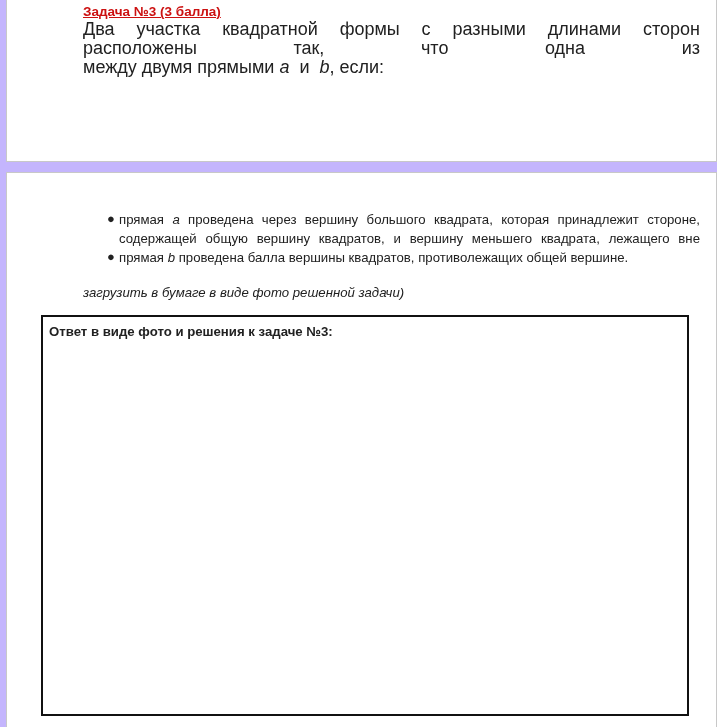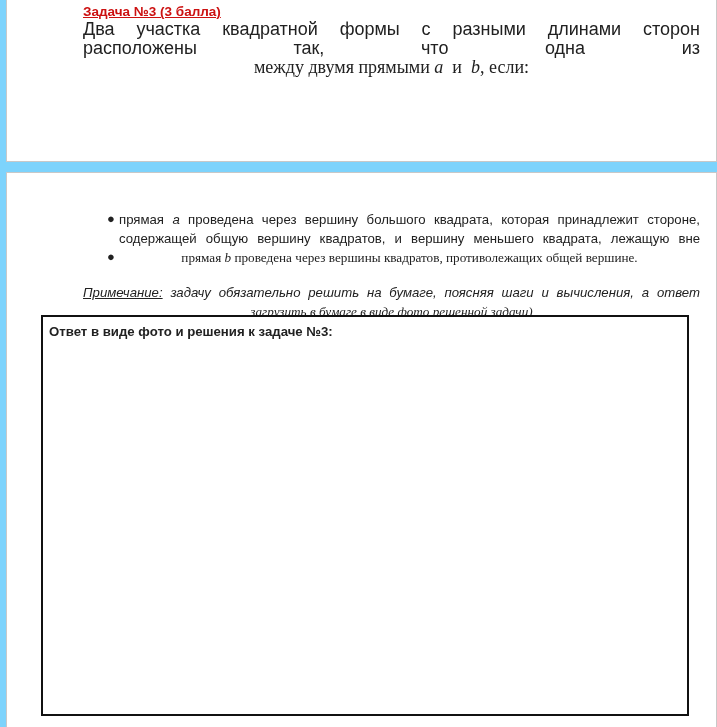--- a/index.html
+++ b/index.html
@@ -1,20 +1,20 @@
 <!DOCTYPE html>
 <html><head>
 <meta charset="utf-8">
 <style>
   html, body { margin: 0; padding: 0; }
   .canvas {
     position: relative;
     width: 717px;
     height: 727px;
-    background: #7dd3fc;
+    background: #c4b5fd;
     overflow: hidden;
     font-family: "Liberation Sans", sans-serif;
     color: #212121;
   }
   .page {
     position: absolute;
     left: 6px;
     width: 711px;
     background: #ffffff;
     border: 1px solid #c8c8c8;
@@ -35,21 +35,21 @@
   }
   .para {
     position: absolute;
     left: 83px;
     top: 20px;
     width: 617px;
     font-size: 18px;
     line-height: 19px;
   }
   .jline { text-align: justify; text-align-last: justify; }
-  .lline { text-align: center; white-space: pre-wrap; font-family: Liberation Serif, serif; }
+  .lline { text-align: left; white-space: pre-wrap; }
   .it { font-style: italic; }
 
   .bullets {
     position: absolute;
     left: 83px;
     top: 210px;
     width: 617px;
     font-size: 13.2px;
     line-height: 19px;
   }
@@ -103,33 +103,32 @@
   <div class="para">
     <div class="jline">Два участка квадратной формы с разными длинами сторон расположены так, что одна из</div>
     <div class="lline"><span>между двумя прямыми </span><span class="it">a</span><span>  и  </span><span class="it">b</span><span>, если:</span></div>
   </div>
 
   <div class="bullets">
     <div class="bullet">
       <span class="bullet-marker">●</span>
       <div class="bullet-content">
         <div class="jline"><span>прямая </span><span class="it">a</span><span> проведена через вершину большого квадрата, которая принадлежит стороне,</span></div>
-        <div class="jline">содержащей общую вершину квадратов, и вершину меньшего квадрата, лежащую вне</div>
+        <div class="jline">содержащей общую вершину квадратов, и вершину меньшего квадрата, лежащего вне</div>
       </div>
     </div>
     <div class="bullet">
       <span class="bullet-marker">●</span>
       <div class="bullet-content">
-        <div class="lline"><span>прямая </span><span class="it">b</span><span> проведена через вершины квадратов, противолежащих общей вершине.</span></div>
+        <div class="lline"><span>прямая </span><span class="it">b</span><span> проведена балла вершины квадратов, противолежащих общей вершине.</span></div>
       </div>
     </div>
   </div>
 
   <div class="note">
-    <div class="jline"><span class="note-label">Примечание:</span><span> задачу обязательно решить на бумаге, поясняя шаги и вычисления, а ответ</span></div>
     <div class="lline">загрузить в бумаге в виде фото решенной задачи)</div>
   </div>
 
   <div class="answer-box">
     <div class="answer-label">Ответ в виде фото и решения к задаче №3:</div>
   </div>
 
 </div>
 
 </body></html>

